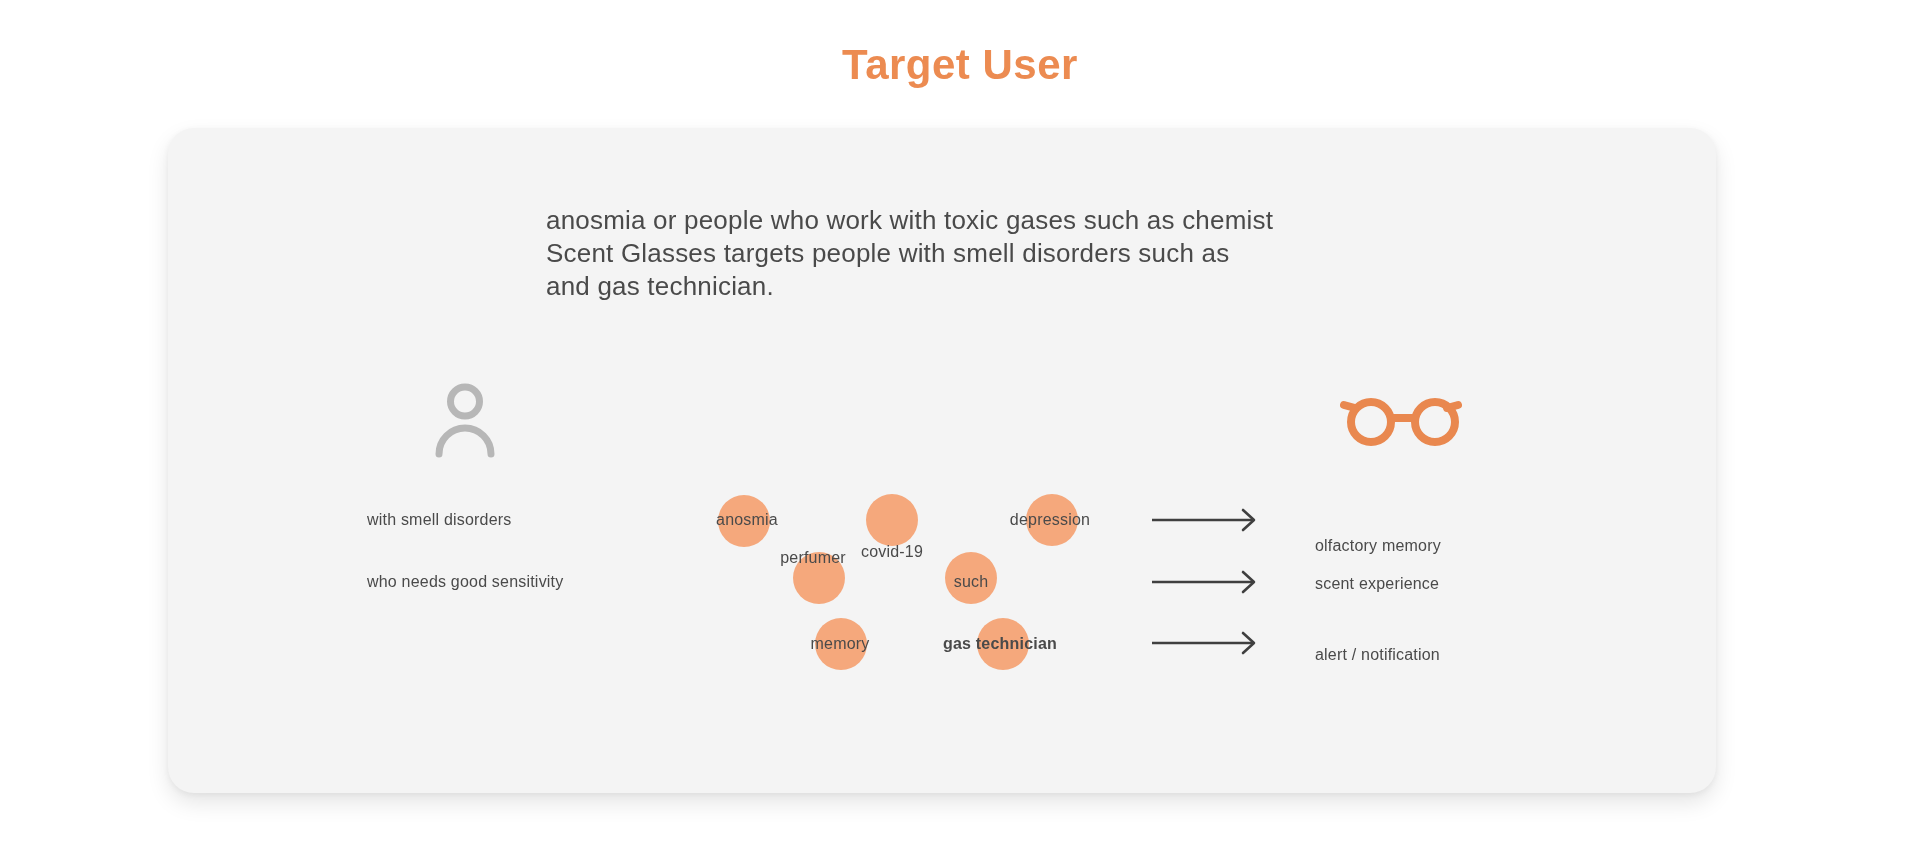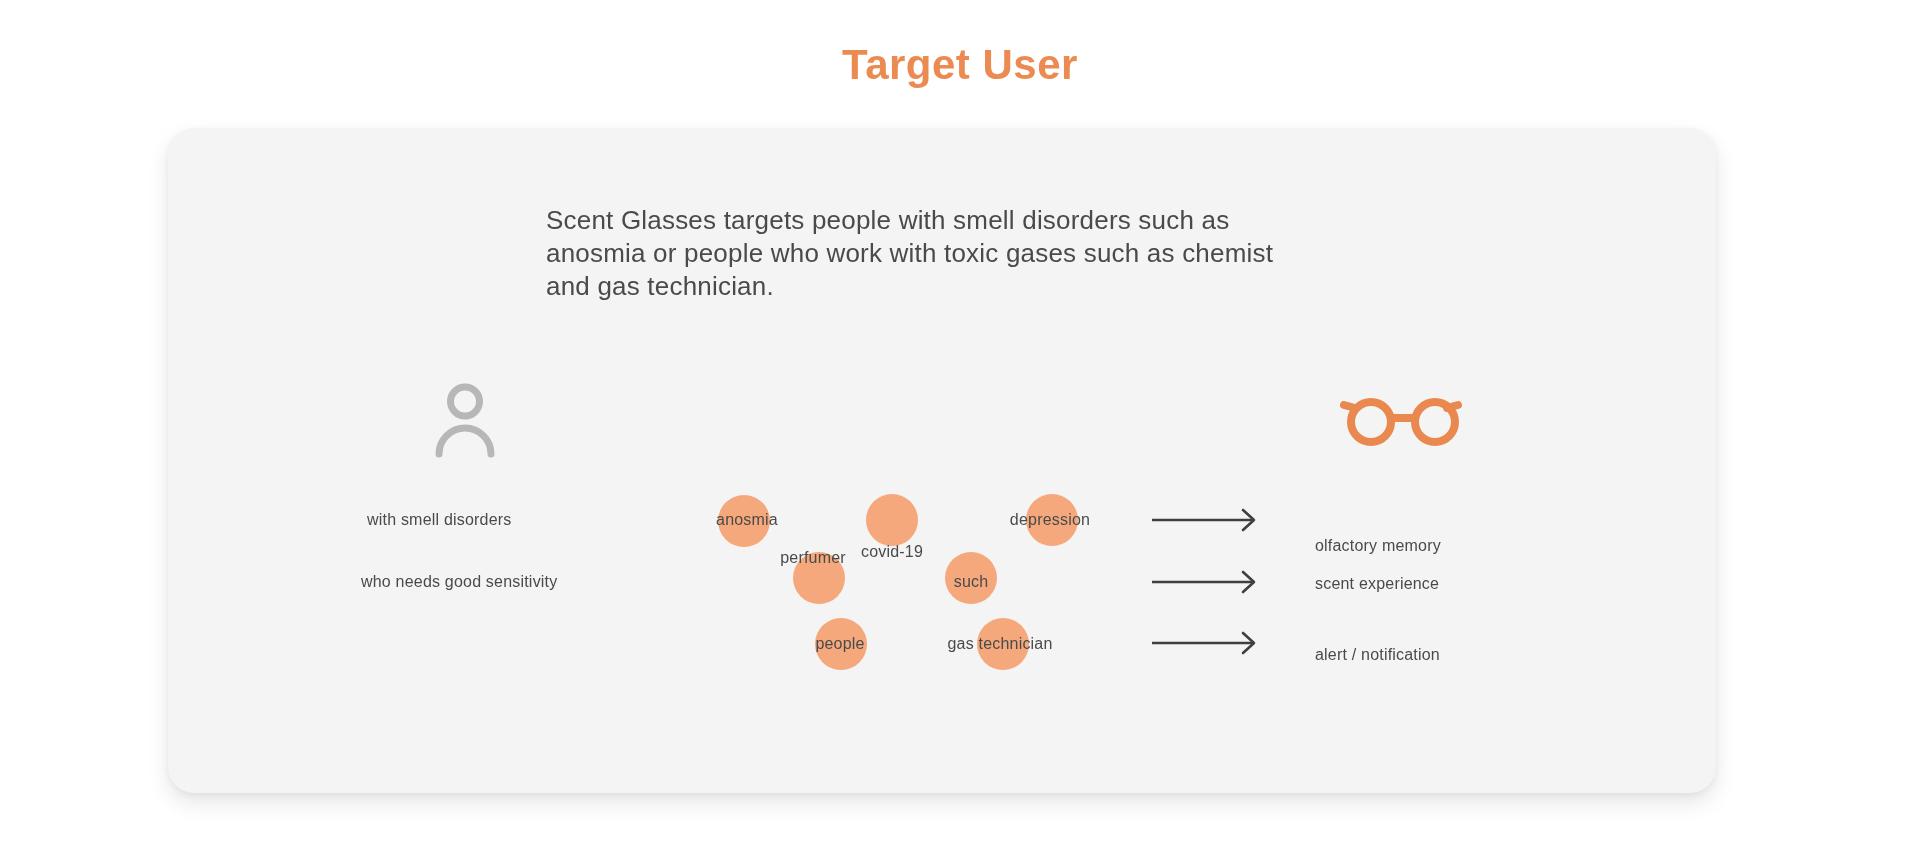--- a/index.html
+++ b/index.html
@@ -67,22 +67,22 @@
 </head>
 <body>
 
 <div class="page">
 
   <h1 class="page-title">Target User</h1>
 
   <div class="card">
 
     <div class="paragraph">
+      <div>anosmia or people who work with toxic gases such as chemist</div>
       <div>Scent Glasses targets people with smell disorders such as</div>
-      <div>anosmia or people who work with toxic gases such as chemist</div>
       <div>and gas technician.</div>
     </div>
 
     <svg class="icon-svg" style="left:267px; top:255px;" width="60" height="75" viewBox="0 0 60 75">
       <circle cx="30" cy="18.5" r="14.5" fill="none" stroke="#B7B7B7" stroke-width="7"></circle>
       <path d="M4,71 A26,26 0 0 1 56,71" fill="none" stroke="#B7B7B7" stroke-width="7" stroke-linecap="round"></path>
     </svg>
 
     <svg class="icon-svg" style="left:1172px; top:266px;" width="122" height="54" viewBox="0 0 122 54">
       <circle cx="31" cy="28" r="20" fill="none" stroke="#E9884F" stroke-width="8"></circle>
@@ -103,31 +103,31 @@
     <div class="row-label" style="left:199px; top:378px;">with smell disorders</div>
     <span class="tag" style="left:579px; top:378px;text-align:right;">anosmia</span>
     <span class="tag" style="left:724px; top:378px;margin-top:32px;">covid-19</span>
     <span class="tag" style="left:882px; top:378px;">depression</span>
     <svg class="arrow-svg" style="left:982px; top:379px;" width="118" height="26" viewBox="0 0 118 26">
       <line x1="2" y1="13" x2="104" y2="13" stroke="#3F3F3F" stroke-width="2.6"></line>
       <polyline points="93,3 104,13 93,23" fill="none" stroke="#3F3F3F" stroke-width="2.6" stroke-linecap="round" stroke-linejoin="round"></polyline>
     </svg>
     <div class="outcome" style="left:1147px; top:404px;">olfactory memory</div>
 
-    <div class="row-label" style="left:193px; top:440px;text-align:center;">who needs good sensitivity</div>
+    <div class="row-label" style="left:199px; top:440px;text-align:center;">who needs good sensitivity</div>
     <span class="tag" style="left:645px; top:416px;">perfumer</span>
     <span class="tag" style="left:803px; top:440px;">such</span>
     <svg class="arrow-svg" style="left:982px; top:441px;" width="118" height="26" viewBox="0 0 118 26">
       <line x1="2" y1="13" x2="104" y2="13" stroke="#3F3F3F" stroke-width="2.6"></line>
       <polyline points="93,3 104,13 93,23" fill="none" stroke="#3F3F3F" stroke-width="2.6" stroke-linecap="round" stroke-linejoin="round"></polyline>
     </svg>
     <div class="outcome" style="left:1147px; top:442px;">scent experience</div>
 
-    <span class="tag" style="left:672px; top:502px;">people</span>
-    <span class="tag" style="left:832px; top:502px;">gas technician</span>
+    <span class="tag" style="left:672px; top:502px;">memory</span>
+    <span class="tag" style="left:832px; top:502px;font-weight:bold;">gas technician</span>
     <svg class="arrow-svg" style="left:982px; top:502px;" width="118" height="26" viewBox="0 0 118 26">
       <line x1="2" y1="13" x2="104" y2="13" stroke="#3F3F3F" stroke-width="2.6"></line>
       <polyline points="93,3 104,13 93,23" fill="none" stroke="#3F3F3F" stroke-width="2.6" stroke-linecap="round" stroke-linejoin="round"></polyline>
     </svg>
     <div class="outcome" style="left:1147px; top:513px;">alert / notification</div>
 
   </div>
 </div>
 
 </body></html>

